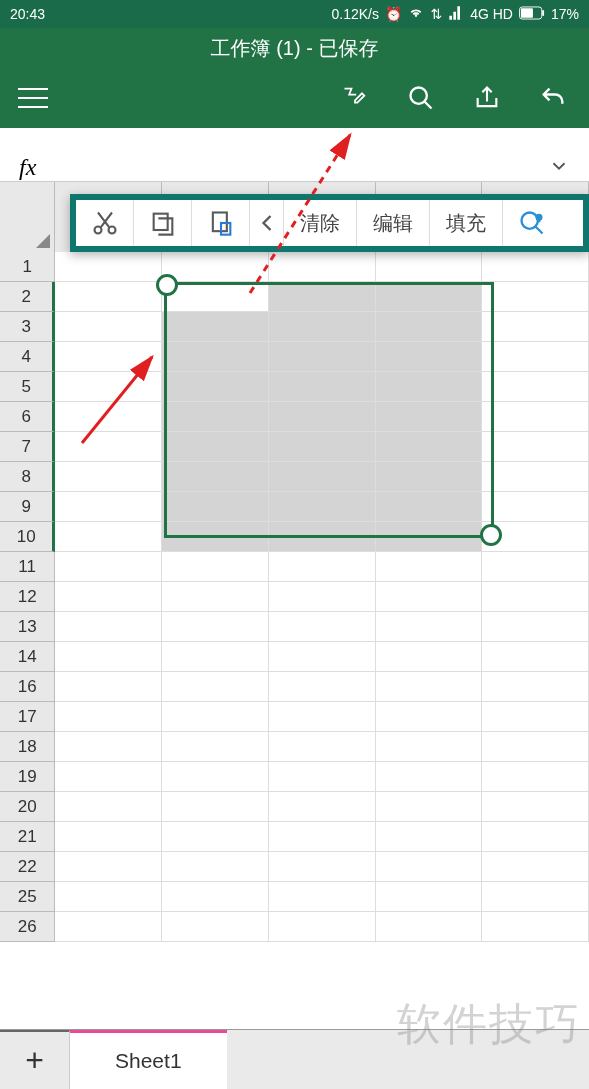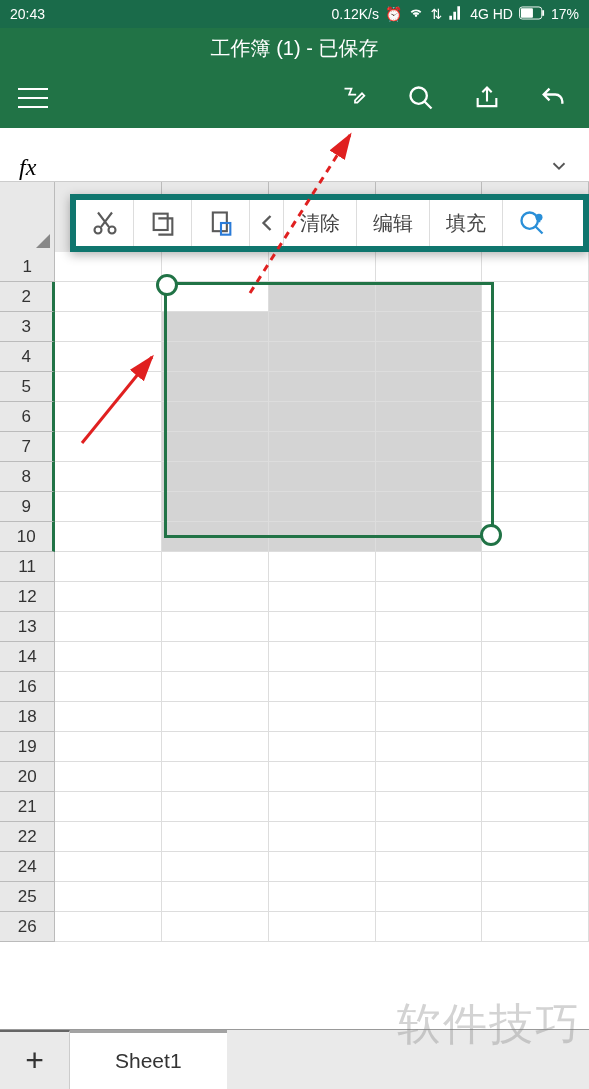--- a/index.html
+++ b/index.html
@@ -180,21 +180,21 @@
       border-right: 1px solid #ccc;
       border-top: 2px solid #666;
     }
     .tab {
       padding: 0 45px;
       background: #fff;
       display: flex;
       align-items: center;
       font-size: 21px;
       color: #333;
-      border-top: 3px solid #a3a3a3;
+      border-top: 3px solid #ec4899;
     }
     .watermark {
       position: absolute;
       bottom: 35px;
       right: 8px;
       font-size: 44px;
       color: rgba(130,130,130,0.35);
       font-family: "SimHei", sans-serif;
       pointer-events: none;
       letter-spacing: 2px;
@@ -438,20 +438,28 @@
       </div>
       <div class="row">
         <div class="row-head">16</div>
         <div class="cell"></div>
         <div class="cell"></div>
         <div class="cell"></div>
         <div class="cell"></div>
         <div class="cell"></div>
       </div>
       <div class="row">
+        <div class="row-head">17</div>
+        <div class="cell"></div>
+        <div class="cell"></div>
+        <div class="cell"></div>
+        <div class="cell"></div>
+        <div class="cell"></div>
+      </div>
+      <div class="row">
         <div class="row-head">18</div>
         <div class="cell"></div>
         <div class="cell"></div>
         <div class="cell"></div>
         <div class="cell"></div>
         <div class="cell"></div>
       </div>
       <div class="row">
         <div class="row-head">19</div>
         <div class="cell"></div>
@@ -471,28 +479,20 @@
       <div class="row">
         <div class="row-head">21</div>
         <div class="cell"></div>
         <div class="cell"></div>
         <div class="cell"></div>
         <div class="cell"></div>
         <div class="cell"></div>
       </div>
       <div class="row">
         <div class="row-head">22</div>
-        <div class="cell"></div>
-        <div class="cell"></div>
-        <div class="cell"></div>
-        <div class="cell"></div>
-        <div class="cell"></div>
-      </div>
-      <div class="row">
-        <div class="row-head">24</div>
         <div class="cell"></div>
         <div class="cell"></div>
         <div class="cell"></div>
         <div class="cell"></div>
         <div class="cell"></div>
       </div>
       <div class="row">
         <div class="row-head">25</div>
         <div class="cell"></div>
         <div class="cell"></div>

